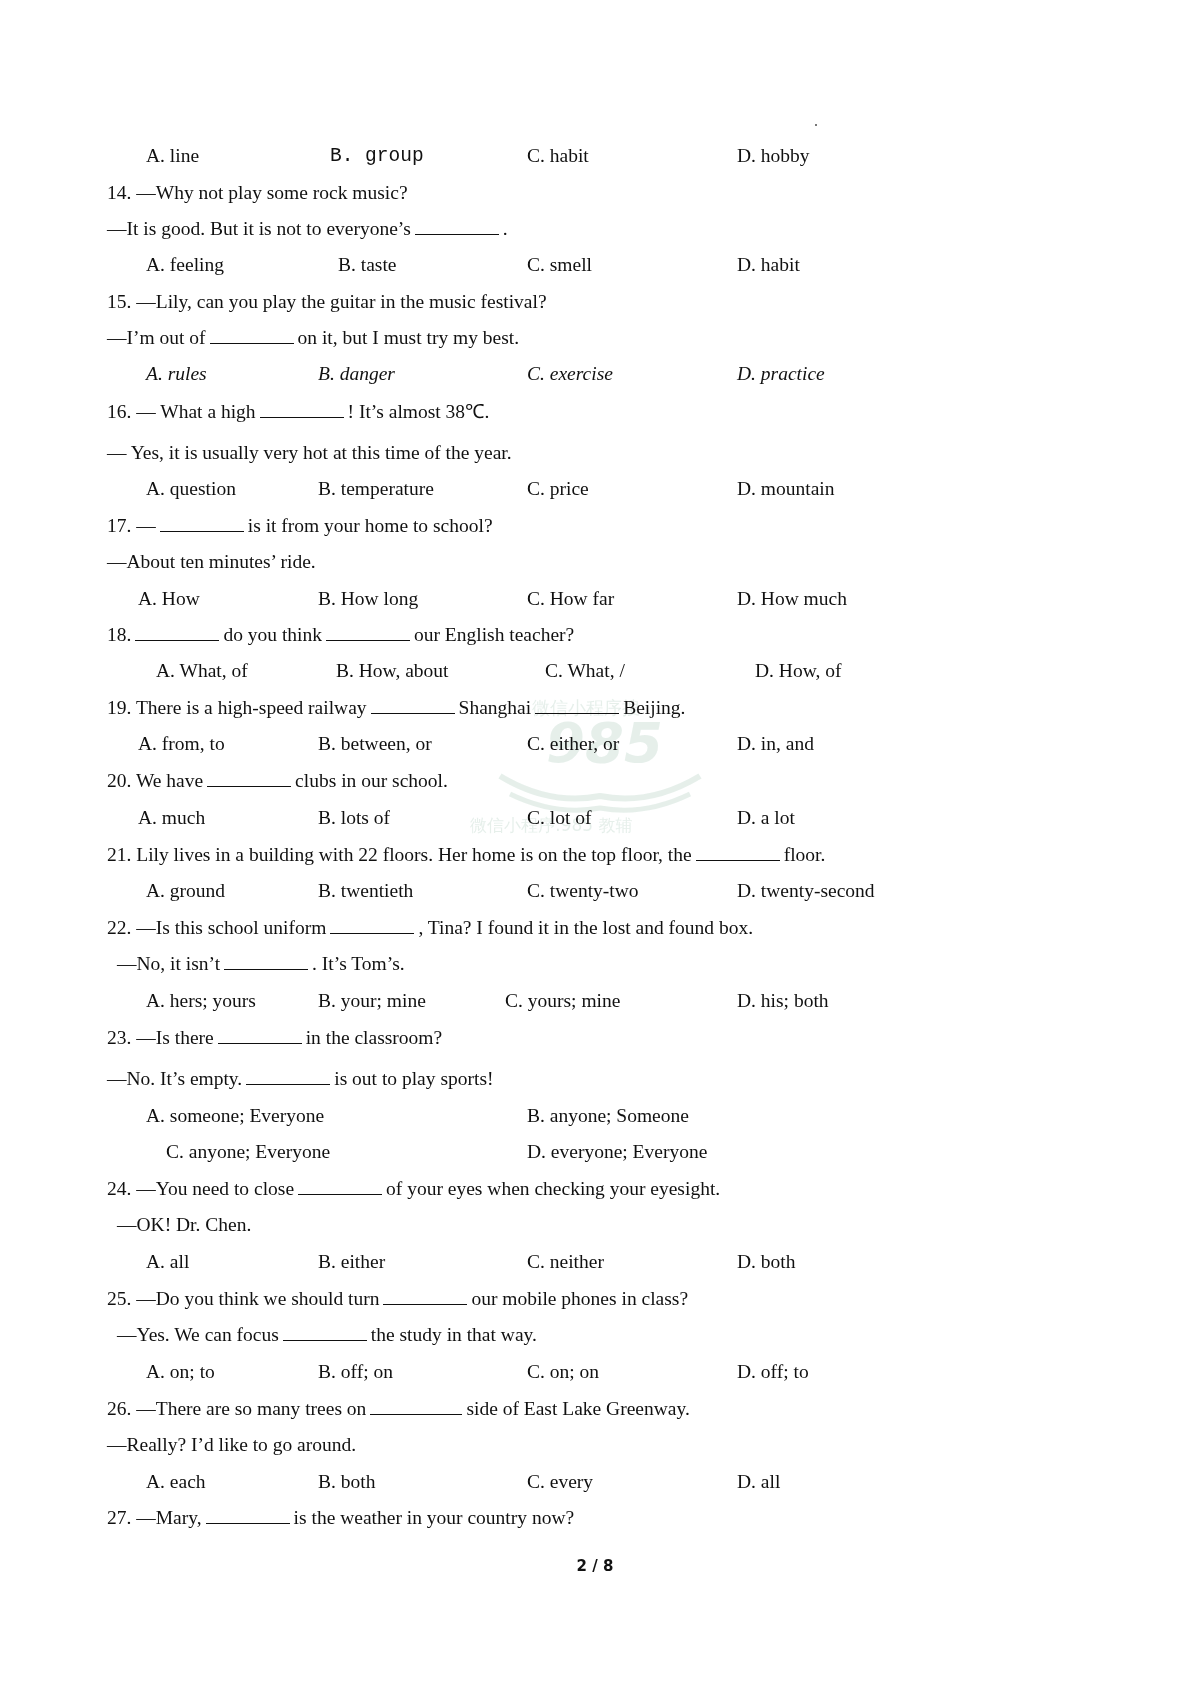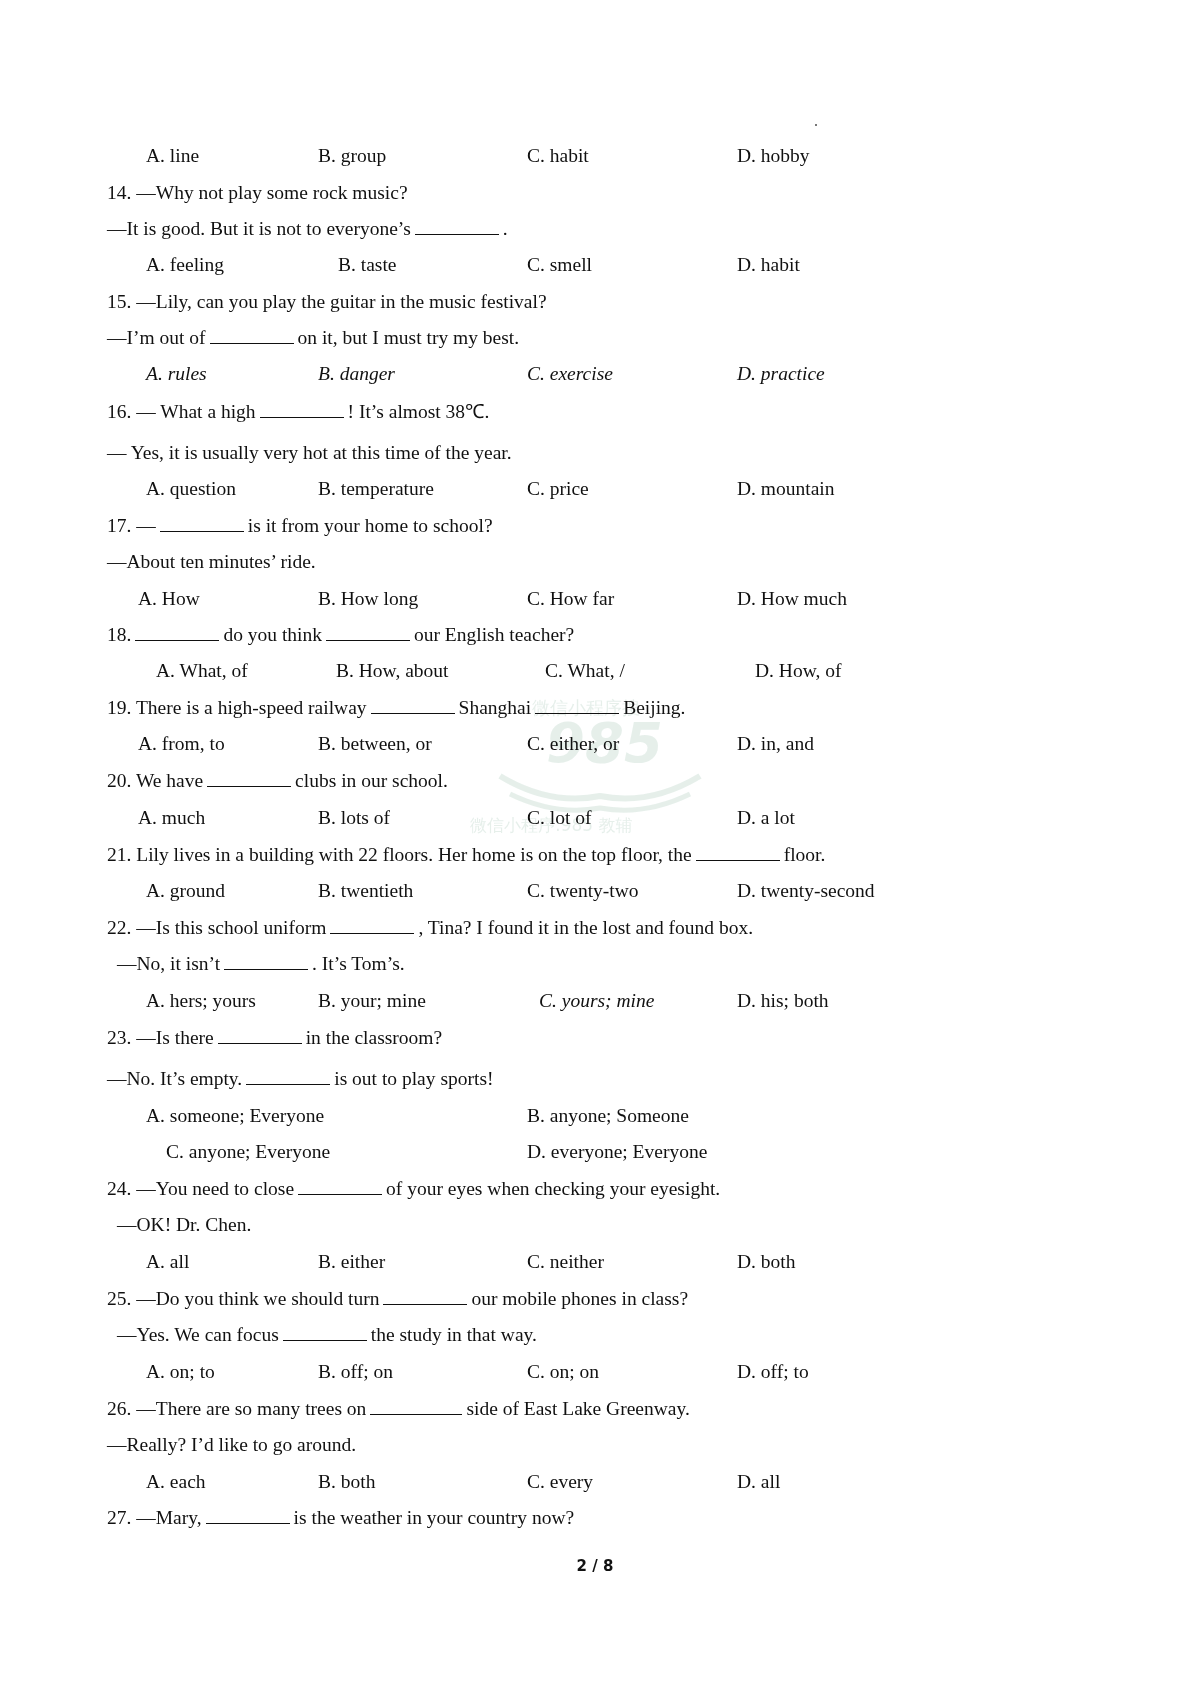--- a/index.html
+++ b/index.html
@@ -45,21 +45,21 @@
     <span class="wm-text" style="left:56px;top:14px;font-size:56px;font-weight:bold;font-style:italic;">985</span>
     <svg style="position:absolute;left:0;top:60px;" width="220" height="60">
       <path d="M10 20 Q60 50 110 40 Q160 50 210 20" fill="none" stroke="#b9d3c6" stroke-width="6"></path>
       <path d="M20 38 Q65 60 110 52 Q155 60 200 38" fill="none" stroke="#b9d3c6" stroke-width="5"></path>
     </svg>
     <span class="wm-text" style="left:-20px;top:118px;font-size:17px;">微信小程序:985 教辅</span>
   </div>
 
   <div class="opts" style="top:144px;">
     <span class="opt" style="left:146px;">A. line</span>
-    <span class="opt" style="left:318px;">B. group</span>
+    <span class="opt" style="left:330px;font-family:Liberation Mono, monospace;">B. group</span>
     <span class="opt" style="left:527px;">C. habit</span>
     <span class="opt" style="left:737px;">D. hobby</span>
   </div>
 
   <div class="line" style="top:181px;">
     <span>14. —Why not play some rock music?</span>
   </div>
   <div class="line" style="top:217px;">
     <span>—It is good. But it is not to everyone’s</span><span class="blank"></span><span>.</span>
   </div>
@@ -151,21 +151,21 @@
 
   <div class="line" style="top:916px;text-align:center;">
     <span>22. —Is this school uniform</span><span class="blank"></span><span>, Tina? I found it in the lost and found box.</span>
   </div>
   <div class="line indent" style="top:952px;">
     <span>—No, it isn’t</span><span class="blank"></span><span>. It’s Tom’s.</span>
   </div>
   <div class="opts" style="top:989px;">
     <span class="opt" style="left:146px;">A. hers; yours</span>
     <span class="opt" style="left:318px;">B. your; mine</span>
-    <span class="opt" style="left:539px;font-style:italic;">C. yours; mine</span>
+    <span class="opt" style="left:505px;">C. yours; mine</span>
     <span class="opt" style="left:737px;">D. his; both</span>
   </div>
 
   <div class="line" style="top:1026px;">
     <span>23. —Is there</span><span class="blank"></span><span>in the classroom?</span>
   </div>
   <div class="line" style="top:1067px;">
     <span>—No. It’s empty.</span><span class="blank"></span><span>is out to play sports!</span>
   </div>
   <div class="opts" style="top:1104px;">

